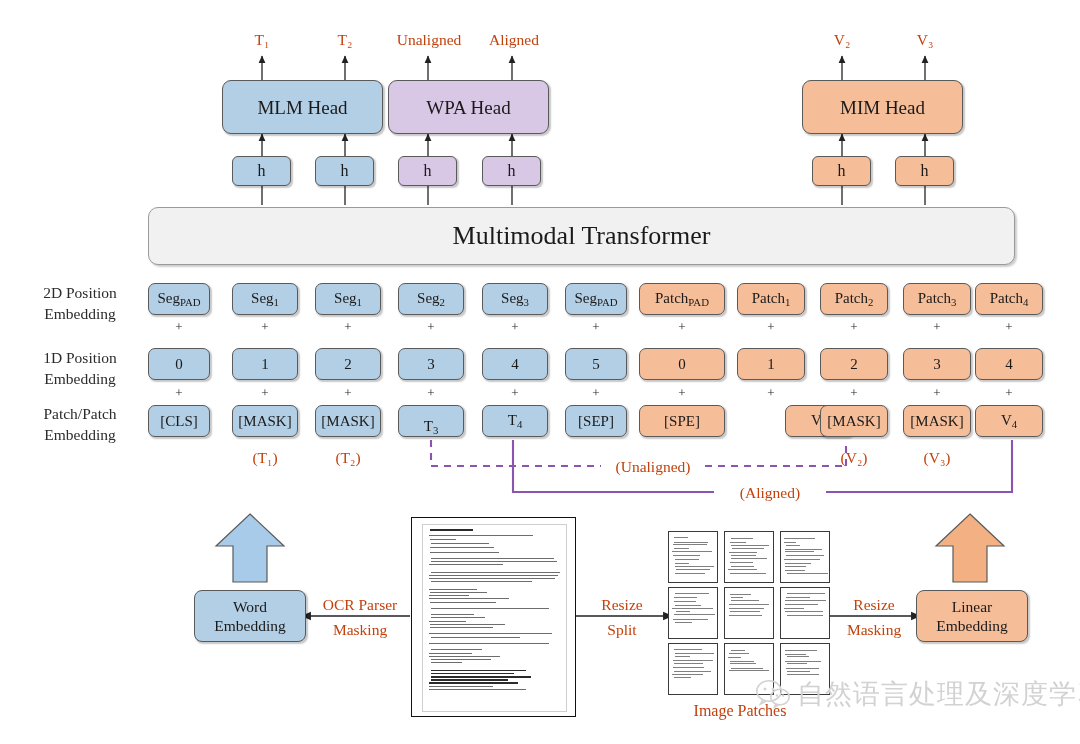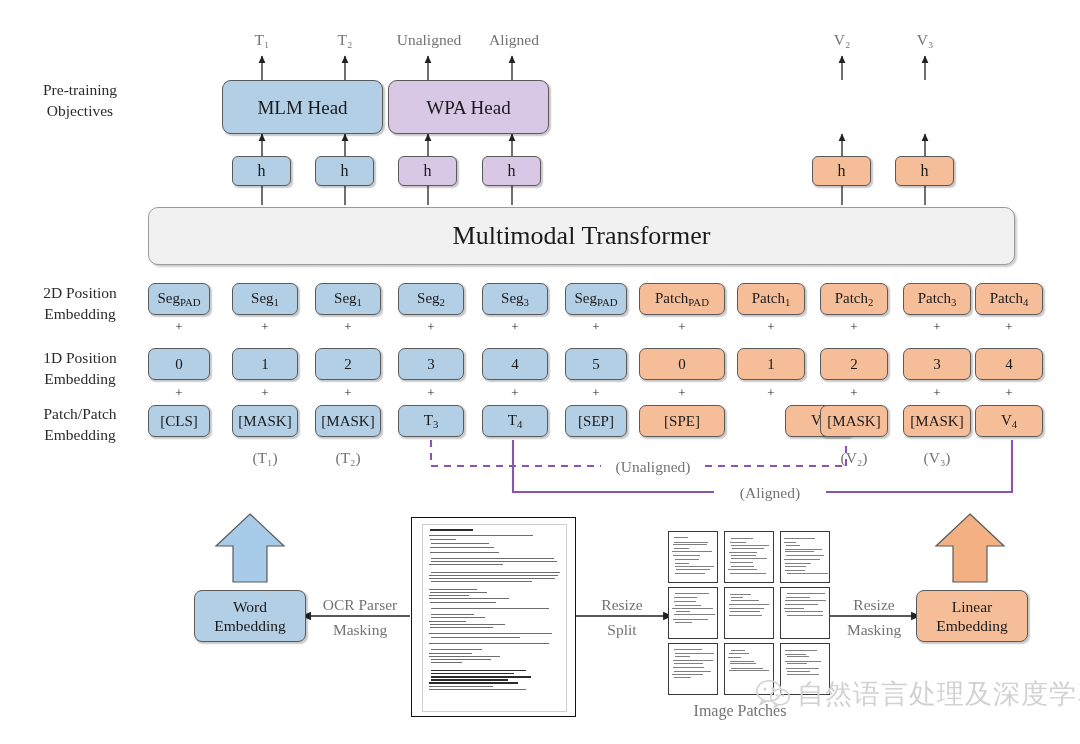--- a/index.html
+++ b/index.html
@@ -33,21 +33,21 @@
   }
 
   
   .rowlabel{
     position:absolute;box-sizing:border-box;
     text-align:center;font-size:15.5px;line-height:1.35;
     color:#2b2b2b;white-space:pre-line;
   }
 
   
-  .txt{position:absolute;font-size:15.5px;line-height:1;white-space:nowrap;color:#737373;}
+  .txt{position:absolute;font-size:15.5px;line-height:1;white-space:nowrap;color:#c2410c;}
   .txt.c{transform:translateX(-50%);}
   .sub{font-size:0.72em;vertical-align:-0.28em;}
   .plus{position:absolute;font-size:13px;transform:translateX(-50%);color:#222;}
 
   
   .docimg{
     position:absolute;background:#ffffff;border:1px solid #111;
     overflow:hidden;
   }
   .docinner{position:absolute;left:6%;top:3%;width:88%;height:94%;
@@ -136,38 +136,37 @@
   <svg class="abs" style="left:215;top:0;width:0;height:0;"></svg>
 
   <svg class="abs" style="left:210px;top:512px;width:80px;height:72px;" viewBox="0 0 80 72">
     <path d="M40,2 L74,34 L57,34 L57,70 L23,70 L23,34 L6,34 Z" fill="#a7cbe8" stroke="#5a5a5a" stroke-width="1.2"></path>
   </svg>
 
   <svg class="abs" style="left:930px;top:512px;width:80px;height:72px;" viewBox="0 0 80 72">
     <path d="M40,2 L74,34 L57,34 L57,70 L23,70 L23,34 L6,34 Z" fill="#f3b183" stroke="#5a5a5a" stroke-width="1.2"></path>
   </svg>
 
-  <div class="rowlabel" style="left:16px;top:80px;width:128px;">Pre-training
-Objectives</div>
   <div class="rowlabel" style="left:16px;top:283px;width:128px;">2D Position
 Embedding</div>
   <div class="rowlabel" style="left:16px;top:348px;width:128px;">1D Position
 Embedding</div>
   <div class="rowlabel" style="left:16px;top:404px;width:128px;">Patch/Patch
 Embedding</div>
 
   <div class="txt c" style="left:262px;top:32px;">T₁</div>
   <div class="txt c" style="left:345px;top:32px;">T₂</div>
   <div class="txt c" style="left:429px;top:32px;">Unaligned</div>
   <div class="txt c" style="left:514px;top:32px;">Aligned</div>
   <div class="txt c" style="left:842px;top:32px;">V₂</div>
   <div class="txt c" style="left:925px;top:32px;">V₃</div>
 
   <div class="node head blue" style="left:222px;top:80px;width:161px;height:54px;">MLM Head</div>
   <div class="node head purple" style="left:388px;top:80px;width:161px;height:54px;">WPA Head</div>
+  <div class="node head orange" style="left:802px;top:80px;width:161px;height:54px;">MIM Head</div>
 
   <div class="node hbox blue" style="left:232px;top:156px;width:59px;height:30px;">h</div>
   <div class="node hbox blue" style="left:315px;top:156px;width:59px;height:30px;">h</div>
   <div class="node hbox purple" style="left:398px;top:156px;width:59px;height:30px;">h</div>
   <div class="node hbox purple" style="left:482px;top:156px;width:59px;height:30px;">h</div>
   <div class="node hbox orange" style="left:812px;top:156px;width:59px;height:30px;">h</div>
   <div class="node hbox orange" style="left:895px;top:156px;width:59px;height:30px;">h</div>
 
   <div class="node transformer grey" style="left:148px;top:207px;width:867px;height:58px;">Multimodal Transformer</div>
 
@@ -194,21 +193,21 @@
       <div class="node blue" style="left: 315px; top: 348px; width: 66px; height: 32px;">2</div>
       <div class="plus" style="left: 348px; top: 385px;">+</div>
       <div class="node blue" style="left: 315px; top: 405px; width: 66px; height: 32px;">[MASK]</div>
       <div class="txt c" style="left: 348px; top: 450px;">(T₂)</div>
       <div class="node blue" style="left: 398px; top: 283px; width: 66px; height: 32px;">
         <span>Seg<span class="sub">2</span></span>
       </div>
       <div class="plus" style="left: 431px; top: 319px;">+</div>
       <div class="node blue" style="left: 398px; top: 348px; width: 66px; height: 32px;">3</div>
       <div class="plus" style="left: 431px; top: 385px;">+</div>
-      <div class="node blue" style="left: 398px; top: 405px; width: 66px; height: 32px;">
+      <div class="node blue" style="left: 398px; top: 405px; width: 66px; height: 32px; align-items: flex-end;">
         <span>T<span class="sub">3</span></span>
       </div>
       <div class="node blue" style="left: 482px; top: 283px; width: 66px; height: 32px;">
         <span>Seg<span class="sub">3</span></span>
       </div>
       <div class="plus" style="left: 515px; top: 319px;">+</div>
       <div class="node blue" style="left: 482px; top: 348px; width: 66px; height: 32px;">4</div>
       <div class="plus" style="left: 515px; top: 385px;">+</div>
       <div class="node blue" style="left: 482px; top: 405px; width: 66px; height: 32px;">
         <span>T<span class="sub">4</span></span>

